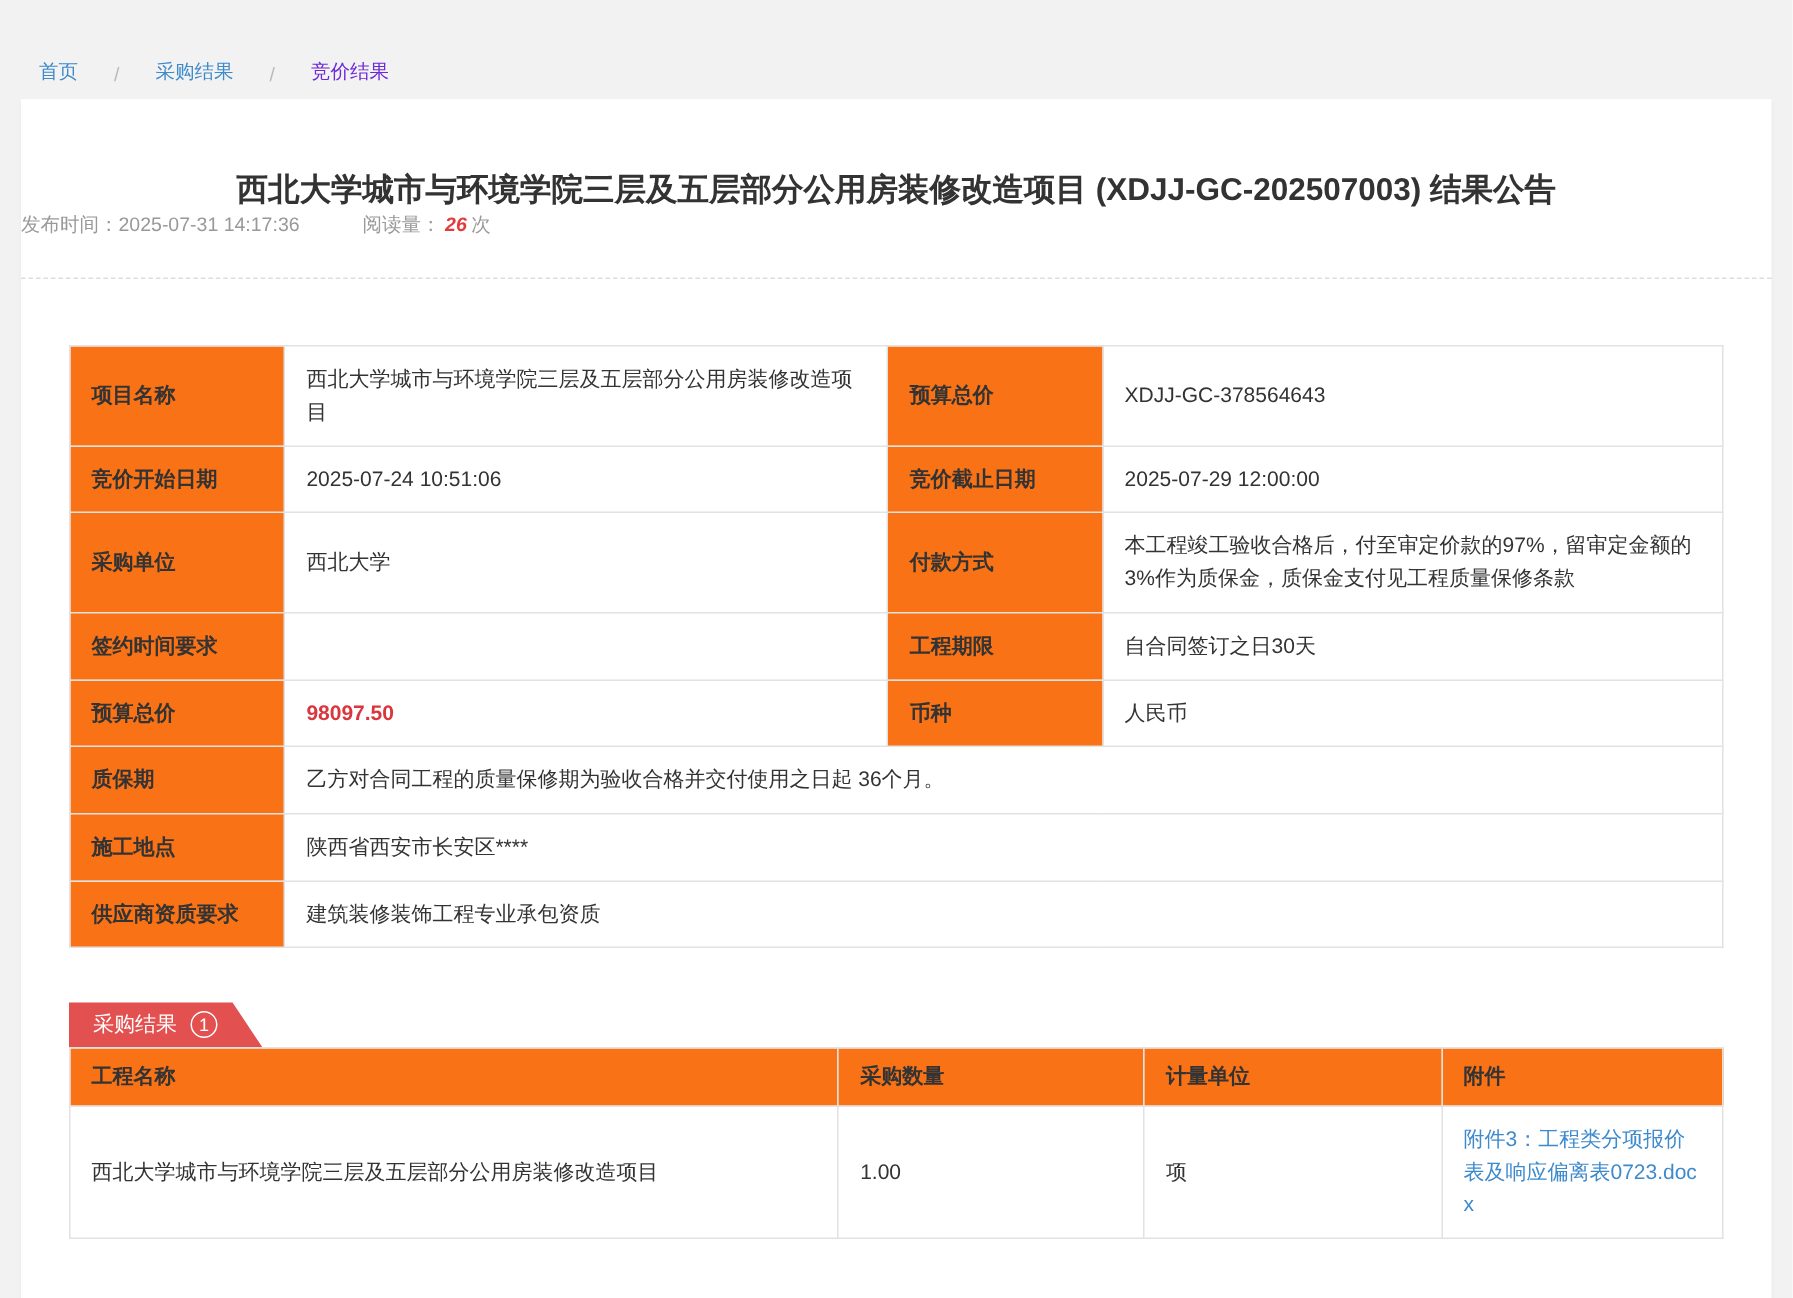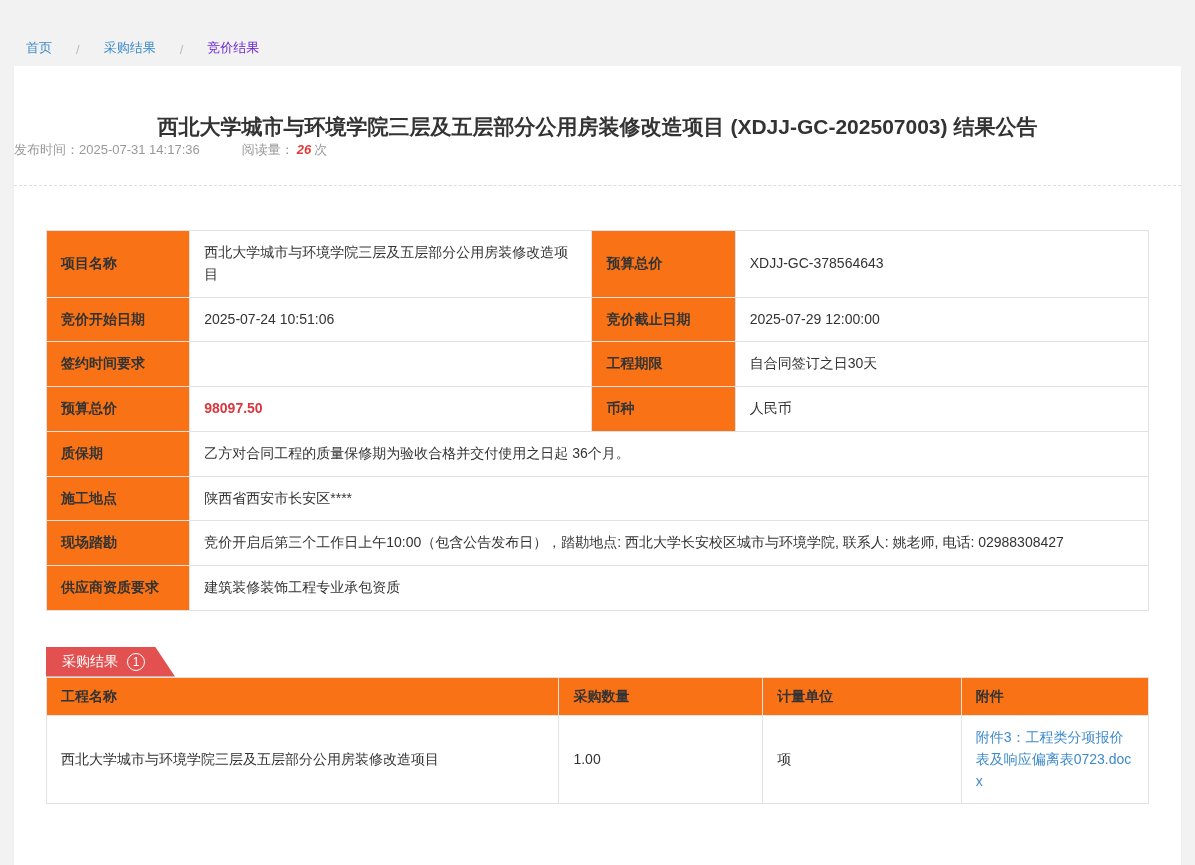--- a/index.html
+++ b/index.html
@@ -122,42 +122,44 @@
           <td class="lbl">预算总价</td>
           <td>XDJJ-GC-378564643</td>
         </tr>
         <tr>
           <td class="lbl">竞价开始日期</td>
           <td>2025-07-24 10:51:06</td>
           <td class="lbl">竞价截止日期</td>
           <td>2025-07-29 12:00:00</td>
         </tr>
         <tr>
+          <td class="lbl">采购单位</td>
+          <td>西北大学</td>
+          <td class="lbl">付款方式</td>
+          <td>本工程竣工验收合格后，付至审定价款的97%，留审定金额的3%作为质保金，质保金支付见工程质量保修条款</td>
+        </tr>
+        <tr>
           <td class="lbl">签约时间要求</td>
           <td></td>
           <td class="lbl">工程期限</td>
           <td>自合同签订之日30天</td>
         </tr>
         <tr>
           <td class="lbl">预算总价</td>
           <td class="price">98097.50</td>
           <td class="lbl">币种</td>
           <td>人民币</td>
         </tr>
         <tr>
           <td class="lbl">质保期</td>
           <td colspan="3">乙方对合同工程的质量保修期为验收合格并交付使用之日起 36个月。</td>
         </tr>
         <tr>
           <td class="lbl">施工地点</td>
           <td colspan="3">陕西省西安市长安区****</td>
-        </tr>
-        <tr>
-          <td class="lbl">现场踏勘</td>
-          <td colspan="3">竞价开启后第三个工作日上午10:00（包含公告发布日），踏勘地点: 西北大学长安校区城市与环境学院, 联系人: 姚老师, 电话: 02988308427</td>
         </tr>
         <tr>
           <td class="lbl">供应商资质要求</td>
           <td colspan="3">建筑装修装饰工程专业承包资质</td>
         </tr>
       </tbody>
     </table>
 
     <div class="badge-row">
       <span class="badge">

